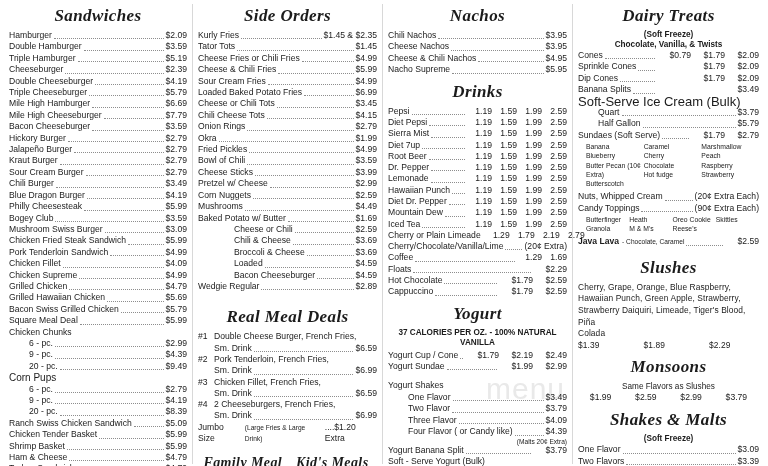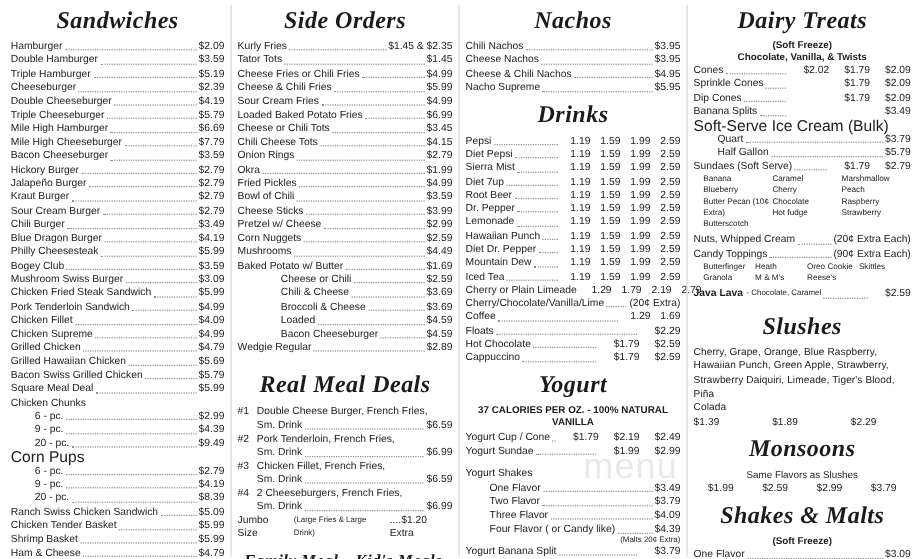--- a/index.html
+++ b/index.html
@@ -35,21 +35,21 @@
   }
   .c1{width:190px;}
   .c2{width:192px;border-left:1px solid #d8d8d8;}
   .c3{width:190px;border-left:1px solid #d8d8d8;}
   .c4{width:192px;border-left:1px solid #d8d8d8;}
 
   h2.sec{
     font-family:"Liberation Serif", serif;
     font-style:italic;
     font-weight:bold;
-    font-size:20px;
+    font-size:17px;
     text-align:center;
     margin:2px 0 4px 0;
     letter-spacing:.4px;
   }
   h2.sec.tight{margin-top:6px;}
   .subhead{
     text-align:center;
     font-size:8.2px;
     font-weight:bold;
     margin:0 0 1px 0;
@@ -274,21 +274,21 @@
           </li>
           <li class="row indent">
             <span class="nm">20 - pc.</span>
             <span class="dots"></span>
             <span class="pr">$9.49</span>
           </li>
         </ul>
     </div>
 
     <div>
-      <div style="font-size:13px;line-height:11.4px;">Corn Pups</div>
+      <div style="font-size:10px;line-height:11.4px;">Corn Pups</div>
       <ul class="items" id="corn-pups-list">
           <li class="row indent">
             <span class="nm">6 - pc.</span>
             <span class="dots"></span>
             <span class="pr">$2.79</span>
           </li>
           <li class="row indent">
             <span class="nm">9 - pc.</span>
             <span class="dots"></span>
             <span class="pr">$4.19</span>
@@ -731,21 +731,21 @@
   </div>
 
   <div class="col c4">
     <h2 class="sec">Dairy Treats</h2>
     <div class="subhead">(Soft Freeze)</div>
     <div class="subhead">Chocolate, Vanilla, &amp; Twists</div>
     <div id="dairy-list">
         <div class="yrow">
           <span class="nm">Cones</span>
           <span class="dots"></span>
-          <span class="p">$2.02</span>
+          <span class="p">$0.79</span>
           <span class="p">$1.79</span>
           <span class="p">$2.09</span>
         </div>
         <div class="yrow">
           <span class="nm">Sprinkle Cones</span>
           <span class="dots"></span>
           <span class="p"></span>
           <span class="p">$1.79</span>
           <span class="p">$2.09</span>
         </div>

